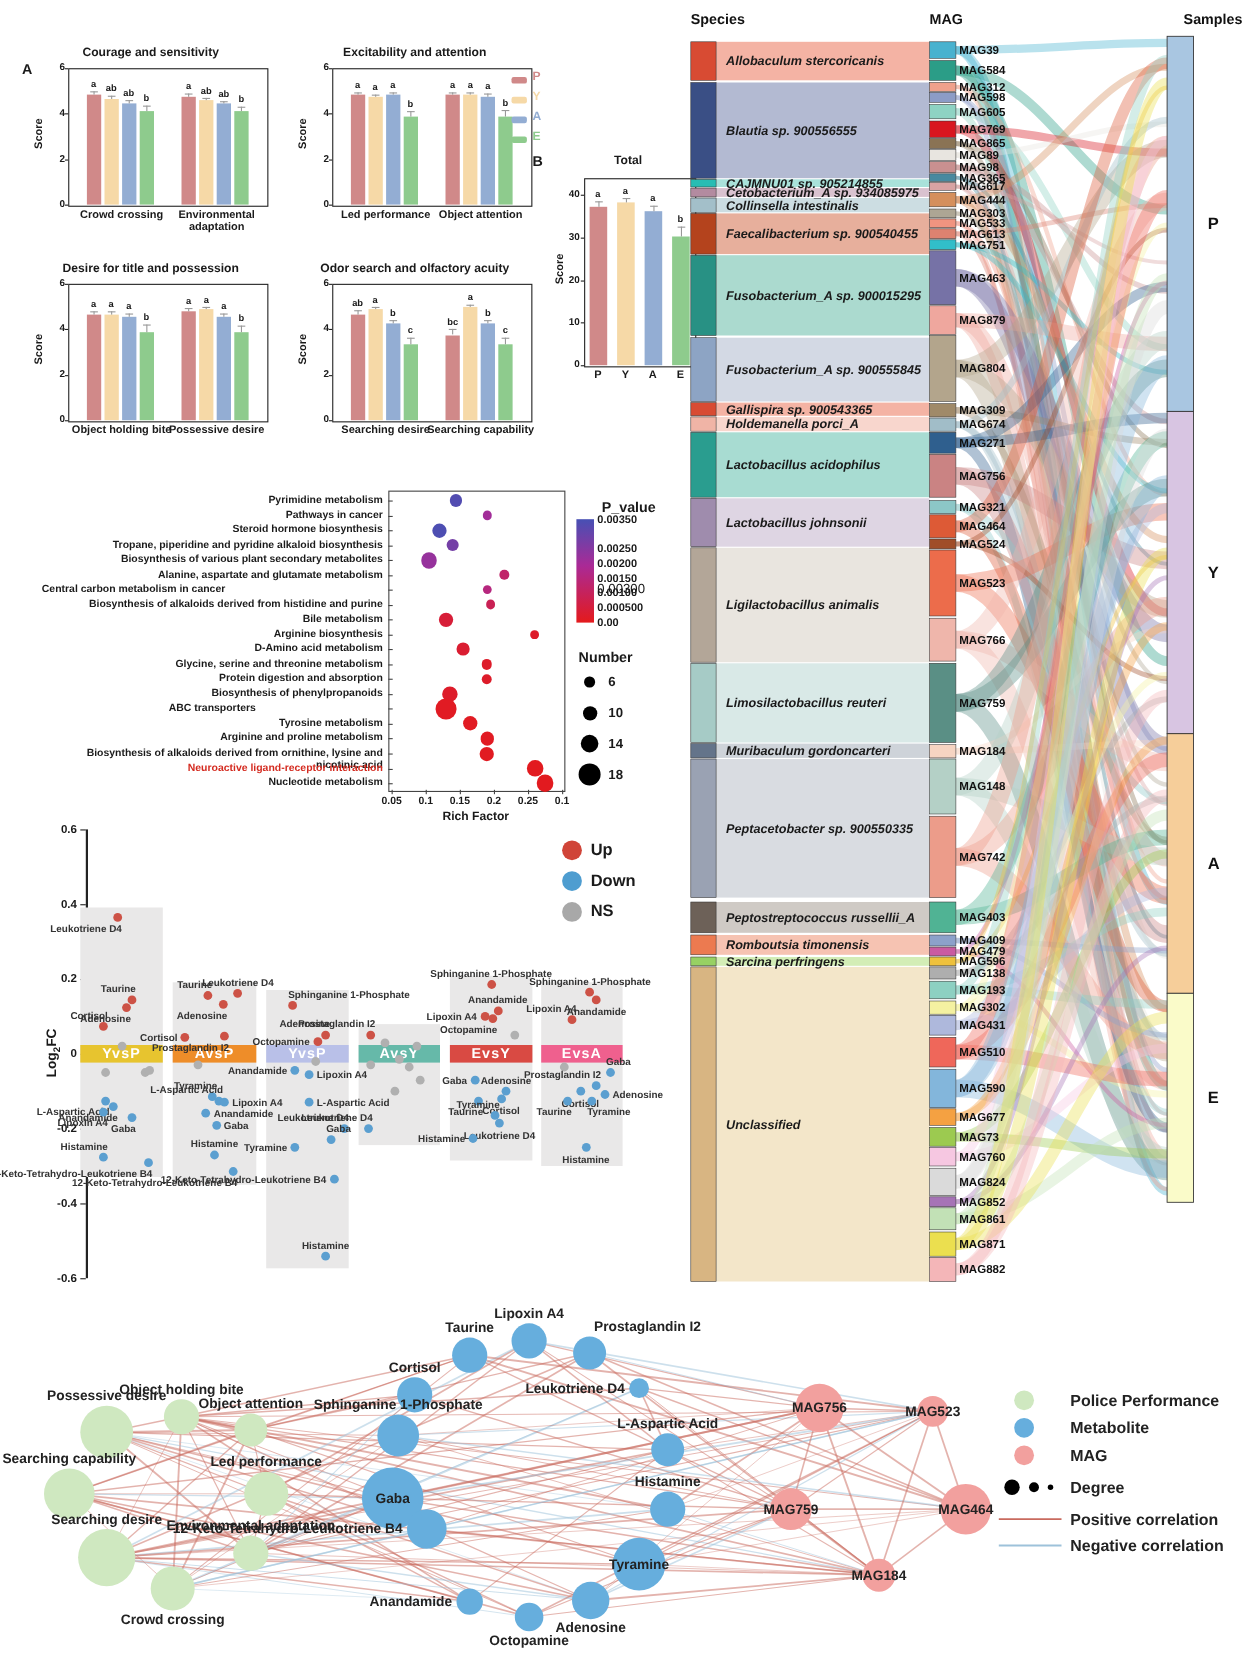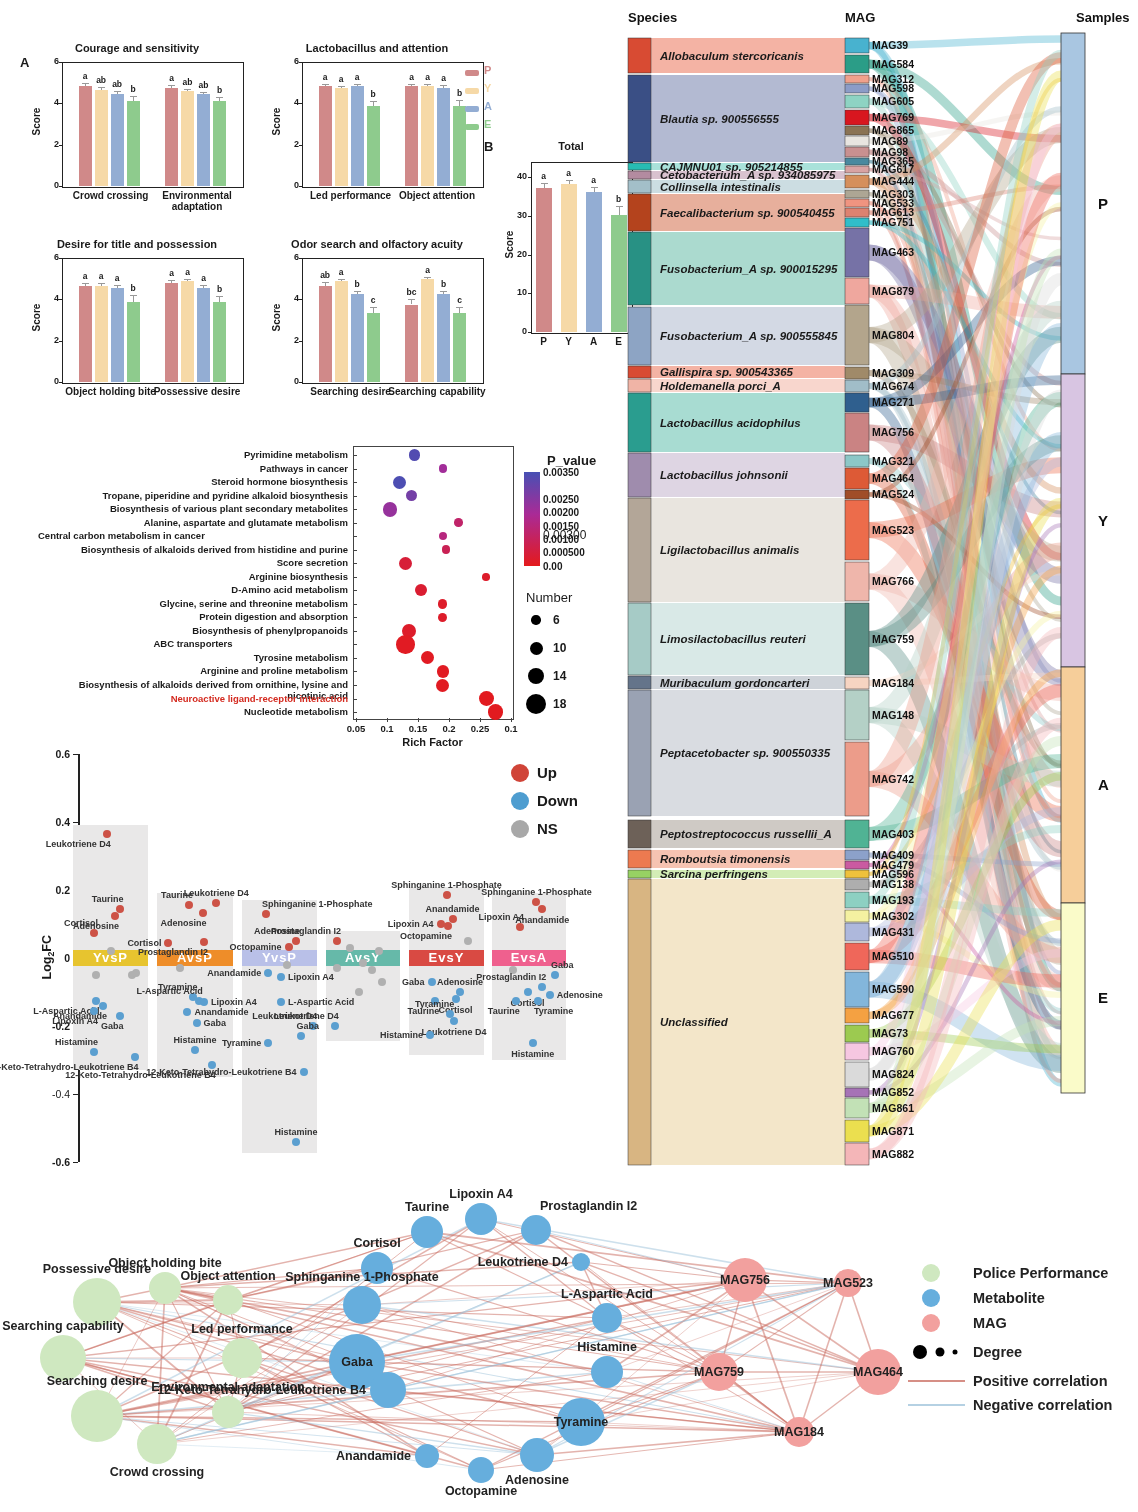--- a/index.html
+++ b/index.html
@@ -57,21 +57,21 @@
         <div class="abs" style="left: 177px; top: 49.5533px; width: 1px; height: 2.48px; background: rgb(153, 153, 153);"></div>
         <div class="abs" style="left: 174px; top: 49.5533px; width: 7px; height: 1px; background: rgb(153, 153, 153);"></div>
         <div class="abs" style="left: 168px; top: 37.5533px; width: 19px; text-align: center; font-size: 8.5px; font-weight: bold;">ab</div>
         <div class="abs" style="left: 187px; top: 59.2667px; width: 13px; height: 84.7333px; background: rgb(142, 203, 141);"></div>
         <div class="abs" style="left: 193px; top: 54.72px; width: 1px; height: 4.54667px; background: rgb(153, 153, 153);"></div>
         <div class="abs" style="left: 190px; top: 54.72px; width: 7px; height: 1px; background: rgb(153, 153, 153);"></div>
         <div class="abs" style="left: 184px; top: 42.72px; width: 19px; text-align: center; font-size: 8.5px; font-weight: bold;">b</div>
         <div class="abs" style="left: 116px; top: 148px; width: 110px; text-align: center; font-size: 10px; font-weight: bold;">Environmental adaptation</div>
       </div>
       <div class="abs" style="left: 266px; top: 42px; width: 222px; height: 186px;">
-        <div class="abs" style="left: 0px; top: 0px; width: 222px; text-align: center; font-weight: bold; font-size: 11px;">Lactobacillus and attention</div>
+        <div class="abs" style="left: 0px; top: 0px; width: 222px; text-align: center; font-weight: bold; font-size: 11px;">Excitability and attention</div>
         <div class="abs" style="left: 36px; top: 20px; width: 180px; height: 124px; border: 1px solid rgb(34, 34, 34);"></div>
         <div class="abs" style="left: 22px; top: 138px; width: 11px; text-align: right; font-size: 9px; font-weight: 600;">0</div>
         <div class="abs" style="left: 33px; top: 144px; width: 3px; height: 1px; background: rgb(34, 34, 34);"></div>
         <div class="abs" style="left: 22px; top: 96.6667px; width: 11px; text-align: right; font-size: 9px; font-weight: 600;">2</div>
         <div class="abs" style="left: 33px; top: 102.667px; width: 3px; height: 1px; background: rgb(34, 34, 34);"></div>
         <div class="abs" style="left: 22px; top: 55.3333px; width: 11px; text-align: right; font-size: 9px; font-weight: 600;">4</div>
         <div class="abs" style="left: 33px; top: 61.3333px; width: 3px; height: 1px; background: rgb(34, 34, 34);"></div>
         <div class="abs" style="left: 22px; top: 14px; width: 11px; text-align: right; font-size: 9px; font-weight: 600;">6</div>
         <div class="abs" style="left: 33px; top: 20px; width: 3px; height: 1px; background: rgb(34, 34, 34);"></div>
         <div class="abs" style="left: -10px; top: 74px; width: 40px; text-align: center; font-size: 10px; font-weight: bold; transform: rotate(-90deg);">Score</div>
@@ -282,21 +282,21 @@
       <div class="abs" style="left: 382.7px; top: 501.72px; width: 14.8px; height: 14.8px; border-radius: 50%; background: rgb(150, 50, 156);"></div>
       <div class="abs" style="left: 38px; top: 516.65px; width: 310px; text-align: right; font-size: 9.5px; font-weight: 600;">Alanine, aspartate and glutamate metabolism</div>
       <div class="abs" style="left: 353px; top: 522.65px; width: 4px; height: 1px; background: rgb(68, 68, 68);"></div>
       <div class="abs" style="left: 454.05px; top: 518.4px; width: 8.5px; height: 8.5px; border-radius: 50%; background: rgb(192, 36, 105);"></div>
       <div class="abs" style="left: 38px; top: 530.18px; width: 310px; font-size: 9.5px; font-weight: 600;">Central carbon metabolism in cancer</div>
       <div class="abs" style="left: 353px; top: 536.18px; width: 4px; height: 1px; background: rgb(68, 68, 68);"></div>
       <div class="abs" style="left: 438.55px; top: 531.93px; width: 8.5px; height: 8.5px; border-radius: 50%; background: rgb(182, 39, 126);"></div>
       <div class="abs" style="left: 38px; top: 543.71px; width: 310px; text-align: right; font-size: 9.5px; font-weight: 600;">Biosynthesis of alkaloids derived from histidine and purine</div>
       <div class="abs" style="left: 353px; top: 549.71px; width: 4px; height: 1px; background: rgb(68, 68, 68);"></div>
       <div class="abs" style="left: 441.65px; top: 545.46px; width: 8.5px; height: 8.5px; border-radius: 50%; background: rgb(201, 33, 84);"></div>
-      <div class="abs" style="left: 38px; top: 557.24px; width: 310px; text-align: right; font-size: 9.5px; font-weight: 600;">Score secretion</div>
+      <div class="abs" style="left: 38px; top: 557.24px; width: 310px; text-align: right; font-size: 9.5px; font-weight: 600;">Bile metabolism</div>
       <div class="abs" style="left: 353px; top: 563.24px; width: 4px; height: 1px; background: rgb(68, 68, 68);"></div>
       <div class="abs" style="left: 399.1px; top: 556.74px; width: 13px; height: 13px; border-radius: 50%; background: rgb(215, 30, 56);"></div>
       <div class="abs" style="left: 38px; top: 570.77px; width: 310px; text-align: right; font-size: 9.5px; font-weight: 600;">Arginine biosynthesis</div>
       <div class="abs" style="left: 353px; top: 576.77px; width: 4px; height: 1px; background: rgb(68, 68, 68);"></div>
       <div class="abs" style="left: 482.4px; top: 572.97px; width: 7.6px; height: 7.6px; border-radius: 50%; background: rgb(221, 28, 42);"></div>
       <div class="abs" style="left: 38px; top: 584.3px; width: 310px; text-align: right; font-size: 9.5px; font-weight: 600;">D-Amino acid metabolism</div>
       <div class="abs" style="left: 353px; top: 590.3px; width: 4px; height: 1px; background: rgb(68, 68, 68);"></div>
       <div class="abs" style="left: 415.05px; top: 584.25px; width: 12.1px; height: 12.1px; border-radius: 50%; background: rgb(218, 29, 49);"></div>
       <div class="abs" style="left: 38px; top: 597.83px; width: 310px; text-align: right; font-size: 9.5px; font-weight: 600;">Glycine, serine and threonine metabolism</div>
       <div class="abs" style="left: 353px; top: 603.83px; width: 4px; height: 1px; background: rgb(68, 68, 68);"></div>
@@ -328,21 +328,21 @@
       <div class="abs" style="left: 520px; top: 453px; font-size: 13px; font-weight: bold; margin-left: 27px;">P_value</div>
       <div class="abs" style="left: 524px; top: 472px; width: 16px; height: 94px; background: linear-gradient(to top, rgb(228, 26, 28), rgb(170, 42, 150) 55%, rgb(71, 80, 180));"></div>
       <div class="abs" style="left: 543px; top: 467px; font-size: 10px; font-weight: bold;">0.00350</div>
       <div class="abs" style="left: 543px; top: 480.4px; font-size: 12px; font-weight: normal; margin-top: 48px;">0.00300</div>
       <div class="abs" style="left: 543px; top: 493.8px; font-size: 10px; font-weight: bold;">0.00250</div>
       <div class="abs" style="left: 543px; top: 507.2px; font-size: 10px; font-weight: bold;">0.00200</div>
       <div class="abs" style="left: 543px; top: 520.6px; font-size: 10px; font-weight: bold;">0.00150</div>
       <div class="abs" style="left: 543px; top: 534px; font-size: 10px; font-weight: bold;">0.00100</div>
       <div class="abs" style="left: 543px; top: 547.4px; font-size: 10px; font-weight: bold;">0.000500</div>
       <div class="abs" style="left: 543px; top: 560.8px; font-size: 10px; font-weight: bold;">0.00</div>
-      <div class="abs" style="left: 526px; top: 590px; font-size: 13px; font-weight: normal;">Number</div>
+      <div class="abs" style="left: 526px; top: 590px; font-size: 13px; font-weight: bold;">Number</div>
       <div class="abs" style="left: 531.3px; top: 615.3px; width: 9.4px; height: 9.4px; border-radius: 50%; background: rgb(0, 0, 0);"></div>
       <div class="abs" style="left: 553px; top: 613px; font-size: 12px; font-weight: bold;">6</div>
       <div class="abs" style="left: 529.5px; top: 641.5px; width: 13px; height: 13px; border-radius: 50%; background: rgb(0, 0, 0);"></div>
       <div class="abs" style="left: 553px; top: 641px; font-size: 12px; font-weight: bold;">10</div>
       <div class="abs" style="left: 527.7px; top: 667.7px; width: 16.6px; height: 16.6px; border-radius: 50%; background: rgb(0, 0, 0);"></div>
       <div class="abs" style="left: 553px; top: 669px; font-size: 12px; font-weight: bold;">14</div>
       <div class="abs" style="left: 525.9px; top: 693.9px; width: 20.2px; height: 20.2px; border-radius: 50%; background: rgb(0, 0, 0);"></div>
       <div class="abs" style="left: 553px; top: 697px; font-size: 12px; font-weight: bold;">18</div>
     </div>
   <div id="volcano" class="abs" style="left:0;top:0;">
@@ -351,21 +351,21 @@
       <div class="abs" style="left: 38px; top: 748px; width: 32px; text-align: right; font-size: 10.5px; font-weight: bold;">0.6</div>
       <div class="abs" style="left: 73px; top: 822px; width: 5px; height: 1px; background: rgb(34, 34, 34);"></div>
       <div class="abs" style="left: 38px; top: 816px; width: 32px; text-align: right; font-size: 10.5px; font-weight: bold;">0.4</div>
       <div class="abs" style="left: 73px; top: 890px; width: 5px; height: 1px; background: rgb(34, 34, 34);"></div>
       <div class="abs" style="left: 38px; top: 884px; width: 32px; text-align: right; font-size: 10.5px; font-weight: bold;">0.2</div>
       <div class="abs" style="left: 73px; top: 958px; width: 5px; height: 1px; background: rgb(34, 34, 34);"></div>
       <div class="abs" style="left: 38px; top: 952px; width: 32px; text-align: right; font-size: 10.5px; font-weight: bold;">0</div>
       <div class="abs" style="left: 73px; top: 1026px; width: 5px; height: 1px; background: rgb(34, 34, 34);"></div>
       <div class="abs" style="left: 38px; top: 1020px; width: 32px; text-align: right; font-size: 10.5px; font-weight: bold;">-0.2</div>
       <div class="abs" style="left: 73px; top: 1094px; width: 5px; height: 1px; background: rgb(34, 34, 34);"></div>
-      <div class="abs" style="left: 38px; top: 1088px; width: 32px; text-align: right; font-size: 10.5px; font-weight: normal;">-0.4</div>
+      <div class="abs" style="left: 38px; top: 1088px; width: 32px; text-align: right; font-size: 10.5px; font-weight: bold;">-0.4</div>
       <div class="abs" style="left: 73px; top: 1162px; width: 5px; height: 1px; background: rgb(34, 34, 34);"></div>
       <div class="abs" style="left: 38px; top: 1156px; width: 32px; text-align: right; font-size: 10.5px; font-weight: bold;">-0.6</div>
       <div class="abs" style="left: 18px; top: 949px; width: 60px; text-align: center; font-size: 12.5px; font-weight: bold; transform: rotate(-90deg);">Log<sub>2</sub>FC</div>
       <div class="abs" style="left: 511px; top: 764px; width: 18px; height: 18px; border-radius: 50%; background: rgb(208, 68, 56);"></div>
       <div class="abs" style="left: 537px; top: 764px; font-size: 15px; font-weight: bold;">Up</div>
       <div class="abs" style="left: 511px; top: 792px; width: 18px; height: 18px; border-radius: 50%; background: rgb(78, 157, 208);"></div>
       <div class="abs" style="left: 537px; top: 792px; font-size: 15px; font-weight: bold;">Down</div>
       <div class="abs" style="left: 511px; top: 820px; width: 18px; height: 18px; border-radius: 50%; background: rgb(168, 168, 168);"></div>
       <div class="abs" style="left: 537px; top: 820px; font-size: 15px; font-weight: bold;">NS</div>
       <div class="abs" style="left: 73px; top: 825.4px; width: 75px; height: 244.8px; background: rgb(233, 232, 232);"></div>

